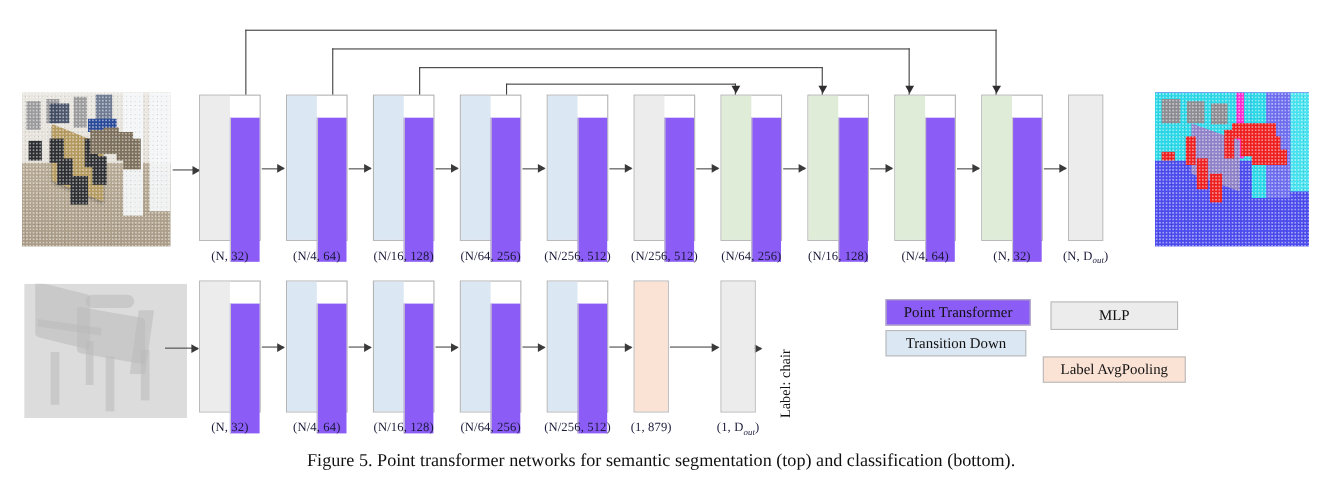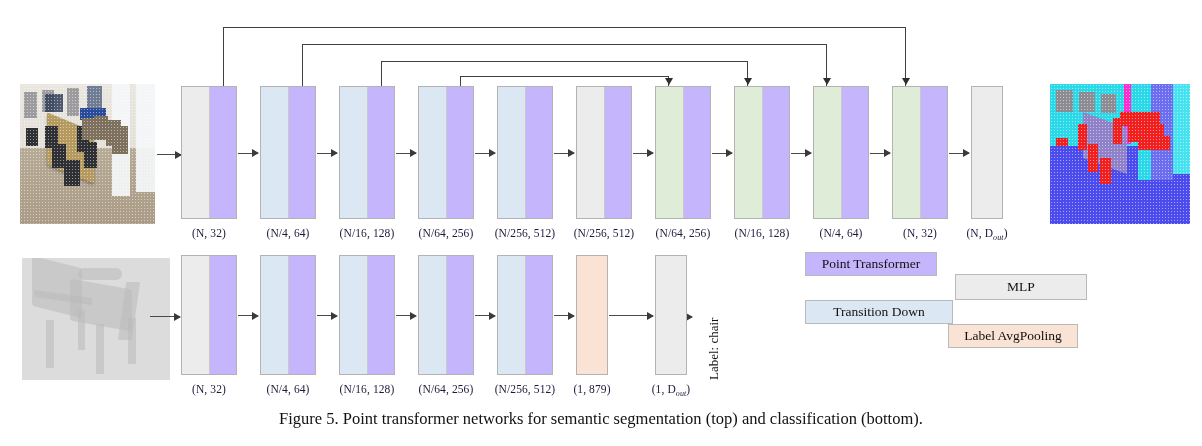--- a/index.html
+++ b/index.html
@@ -6,21 +6,21 @@
   body{width:1202px;height:446px;position:relative;overflow:hidden;
        font-family:"Liberation Serif", serif;color:#111;}
   .fig{position:absolute;left:0;top:0;width:1202px;height:446px;}
 
   
   .block{position:absolute;display:flex;border:1px solid #b3b3b3;box-sizing:border-box;}
   .bar{height:100%;box-sizing:border-box;}
   .bar+.bar{border-left:1px solid #c9c9c9;}
 
   .c-mlp{background:#ececec;}
-  .c-pt{background:#c4b5fd;}
+  .c-pt{background:#8b5cf6;margin-top:20px;}
   .c-td{background:#dbe7f3;}
   .c-tu{background:#dfecd8;}
   .c-gap{background:#fae2d5;}
 
   
   .blabel{position:absolute;font-size:11.5px;text-align:center;white-space:nowrap;
           color:#1a1a3a;letter-spacing:.1px;}
   .blabel sub{font-size:8px;font-style:italic;}
 
   
@@ -143,24 +143,24 @@
   </div>
 
   <div class="harrow" style="left:150px;top:316px;width:30px;"></div>
 
   <div class="vlabel" style="left:706px;top:380px;">Label: chair</div>
   <div class="harrow" style="left:666px;top:316px;width:26px;"></div>
 
   <div class="lgitem c-pt" style="left:805px;top:252px;width:132px;height:24px;">
     <span>Point Transformer</span>
   </div>
-  <div class="lgitem c-td" style="left:805px;top:300px;width:148px;height:24px;">
+  <div class="lgitem c-td" style="left:805px;top:300px;width:128px;height:24px;">
     <span>Transition Down</span>
   </div>
-  <div class="lgitem c-mlp" style="left:955px;top:274px;width:132px;height:26px;">
+  <div class="lgitem c-mlp" style="left:955px;top:274px;width:116px;height:26px;">
     <span>MLP</span>
   </div>
   <div class="lgitem c-gap" style="left:948px;top:324px;width:130px;height:24px;">
     <span>Label AvgPooling</span>
   </div>
 
   <div class="caption">Figure 5. Point transformer networks for semantic segmentation (top) and classification (bottom).</div>
 
   <div id="top-layer">
       <div class="block" style="left: 181px; top: 86px; width: 56px; height: 133px;">

